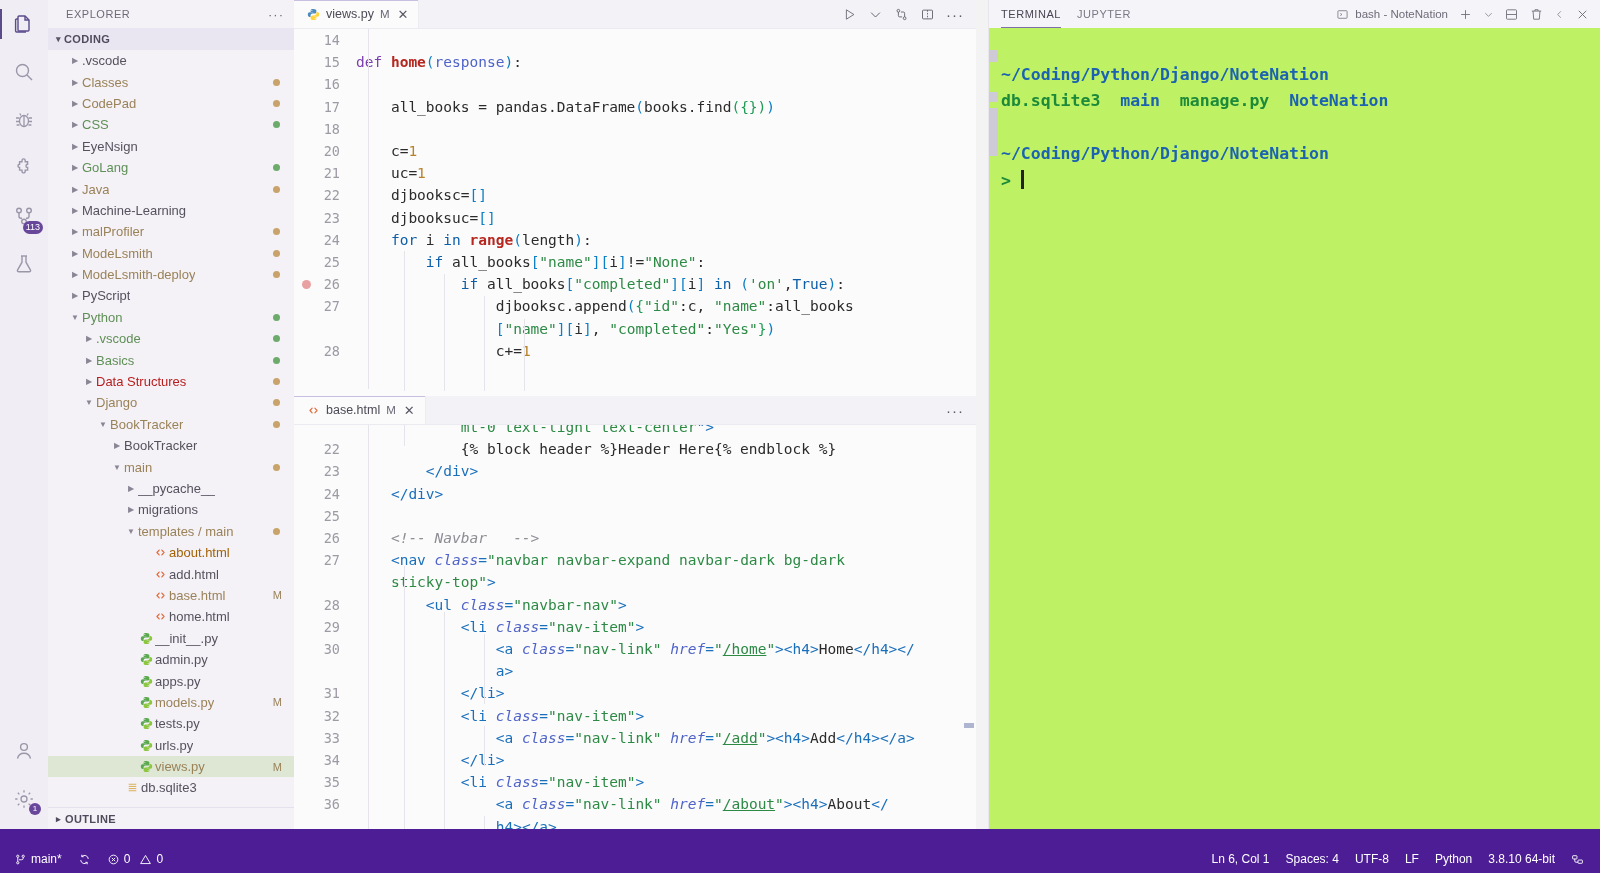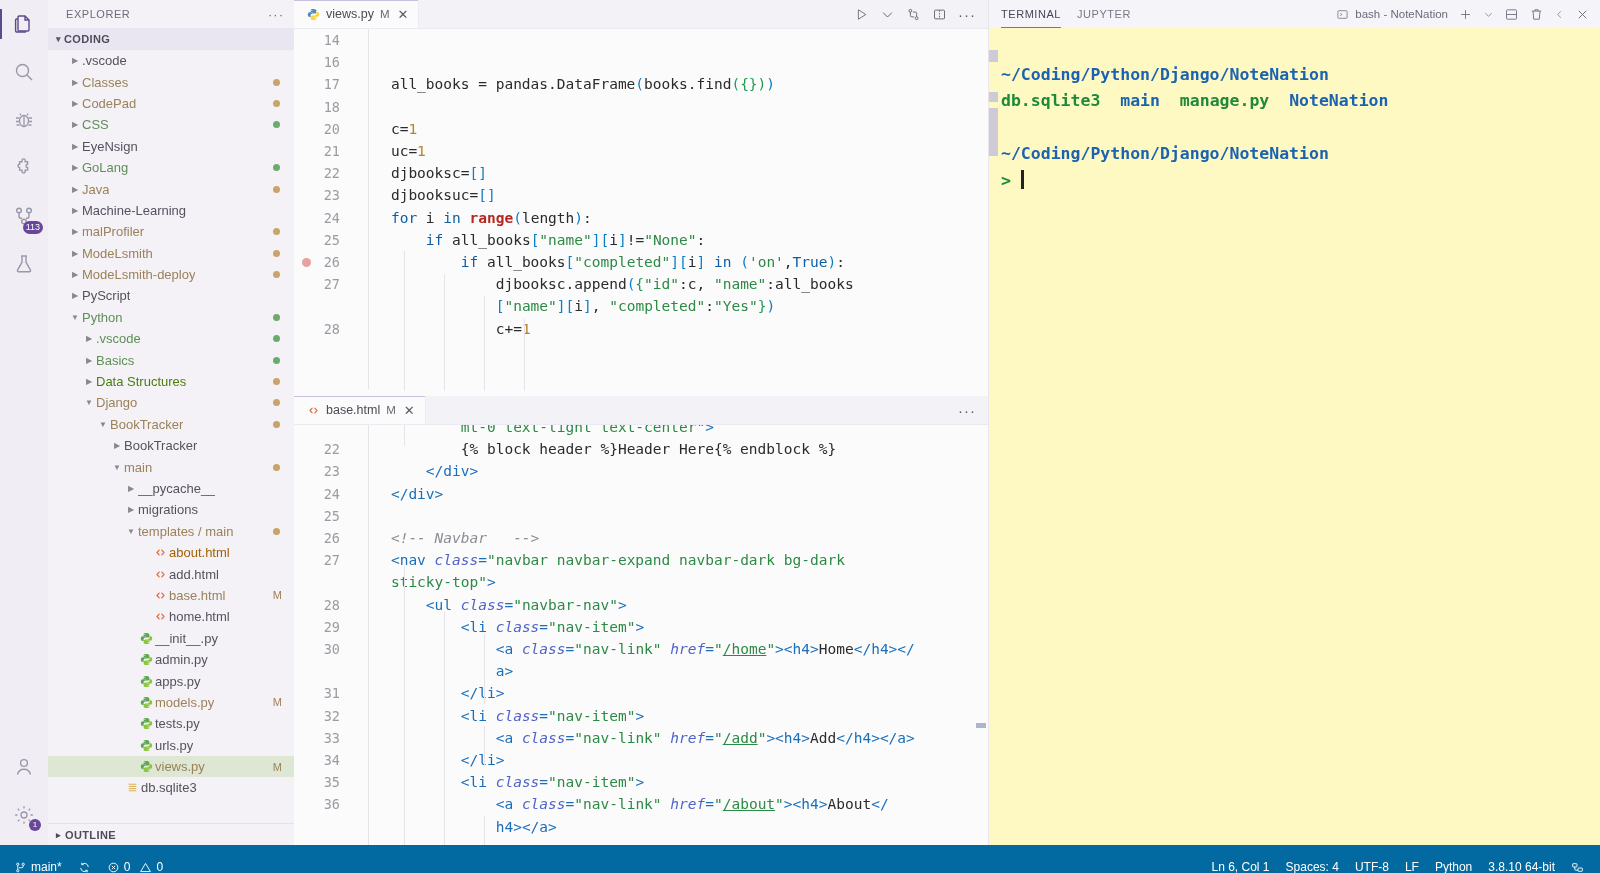--- a/index.html
+++ b/index.html
@@ -124,22 +124,22 @@
   .tag  { color: #1a6fbb; }
   .attr { color: #4f63c8; font-style: italic; }
   .aval { color: #2d8a45; }
   .lnk  { color: #2d8a45; text-decoration: underline; }
   .plain{ color: #2b2b2b; }
 
   .vscroll-mark { position: absolute; right: 2px; width: 10px; height: 5px; background: #9aa4c4; opacity:.8; }
 
   
   .panel {
-    width: 612px; flex-shrink: 0; background: #fef9c3; display: flex; flex-direction: column;
-    border-left: 1px solid #e8e6ec; min-height: 0;
+    width: 612px; flex-shrink: 0; background: #bef264; display: flex; flex-direction: column;
+    border-left: 1px solid #e8e6ec; min-height: 0; margin-left: 12px;
   }
   .panel-header {
     height: 28px; display: flex; align-items: center; justify-content: space-between;
     padding-left: 12px; padding-right: 10px; background: #f5f4f8;
   }
   .panel-tabs { display: flex; gap: 16px; height: 100%; align-items: center; }
   .panel-tab {
     font-size: 11px; letter-spacing: .55px; color: #7b7785; height: 100%;
     display: flex; align-items: center; position: relative;
   }
@@ -159,21 +159,21 @@
   .t-prompt { color: #1d8a3a; font-weight: bold; }
   .t-cmd { color: #2a2a2a; }
   .t-dir { color: #1b63b0; font-weight: bold; }
   .t-file { color: #1d8a3a; font-weight: bold; }
   .cursor { display: inline-block; width: 3px; height: 19px; background: #222; vertical-align: -3px; }
   .term-scroll { position: absolute; left: 0; top: 22px; width: 9px; }
   .term-scroll .seg { width: 9px; background: #cfcbd6; }
 
   
   .statusbar {
-    height: 28px; background: #0369a1; color: #fff; display: flex; align-items: center;
+    height: 44px; background: #4c1d95; color: #fff; display: flex; align-items: center;
     justify-content: space-between; font-size: 12px; flex-shrink: 0; padding: 16px 8px 0 6px;
   }
   .sb-group { display: flex; align-items: center; }
   .sb-item { display: flex; align-items: center; gap: 4px; padding: 0 8px; height: 28px; }
   .sb-item svg { width: 13px; height: 13px; display: block; }
 </style>
 </head>
 <body>
 
 <div class="app">
@@ -313,21 +313,21 @@
             <span class="fname" style="color: rgb(95, 143, 87);">.vscode</span>
             <span class="dot" style="background: rgb(108, 171, 108);"></span>
           </div>
           <div class="row">
             <span class="twisty" style="margin-left: 34px;">▶</span>
             <span class="fname" style="color: rgb(95, 143, 87);">Basics</span>
             <span class="dot" style="background: rgb(108, 171, 108);"></span>
           </div>
           <div class="row">
             <span class="twisty" style="margin-left: 34px;">▶</span>
-            <span class="fname" style="color: #4d7c0f;">Data Structures</span>
+            <span class="fname" style="color: #b91c1c;">Data Structures</span>
             <span class="dot" style="background: rgb(200, 163, 106);"></span>
           </div>
           <div class="row">
             <span class="twisty" style="margin-left: 34px;">▼</span>
             <span class="fname" style="color: rgb(154, 130, 89);">Django</span>
             <span class="dot" style="background: rgb(200, 163, 106);"></span>
           </div>
           <div class="row">
             <span class="twisty" style="margin-left: 48px;">▼</span>
             <span class="fname" style="color: rgb(154, 130, 89);">BookTracker</span>
@@ -528,20 +528,24 @@
             <span class="dots">···</span>
           </div>
         </div>
         <div class="code-wrap">
           <div class="code" id="code-top">
               <div class="cline">
                 <span class="gutter">14</span>
                 <span class="ctext"></span>
               </div>
               <div class="cline">
+                <span class="gutter">15</span>
+                <span class="ctext"><span class="kw">def </span><span class="fn">home</span><span class="brk1">(</span><span class="prm">response</span><span class="brk1">)</span><span class="plain">:</span></span>
+              </div>
+              <div class="cline">
                 <span class="gutter">16</span>
                 <span class="ctext"></span>
               </div>
               <div class="cline">
                 <span class="gutter">17</span>
                 <span class="ctext"><span class="plain">    all_books = pandas.DataFrame</span><span class="brk1">(</span><span class="plain">books.find</span><span class="brk2">(</span><span class="brk2">{}</span><span class="brk2">)</span><span class="brk1">)</span></span>
               </div>
               <div class="cline">
                 <span class="gutter">18</span>
                 <span class="ctext"></span>

